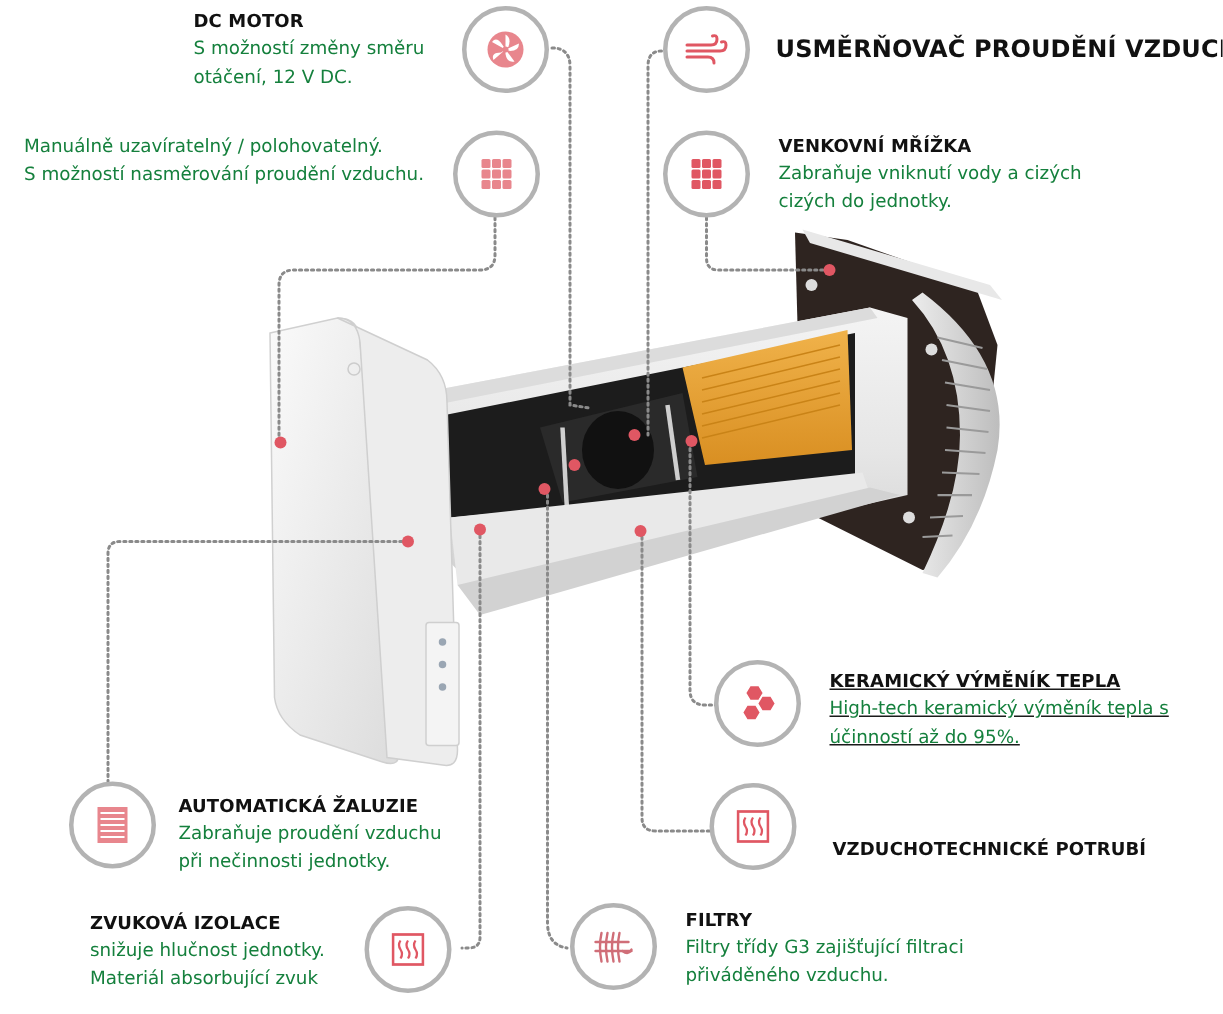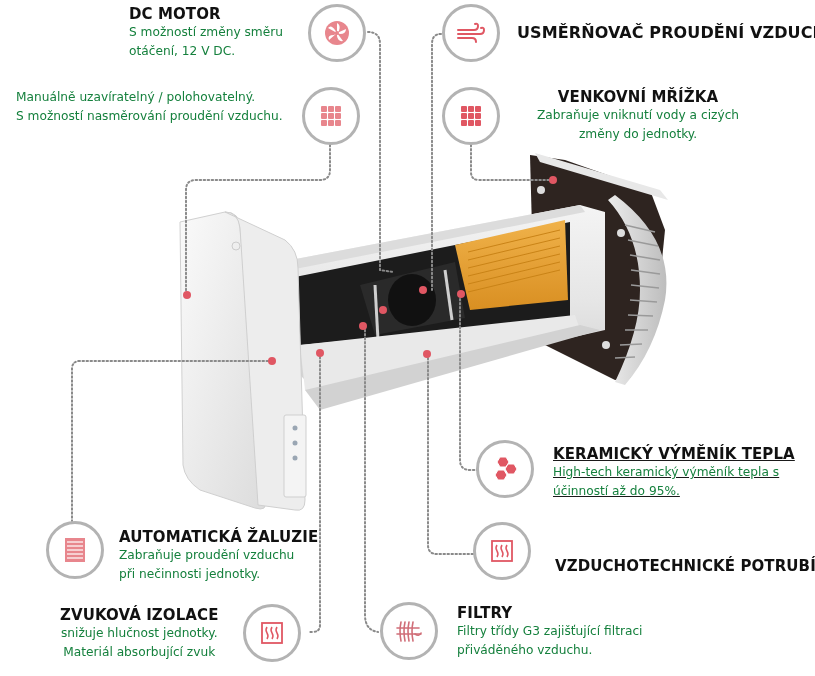--- a/index.html
+++ b/index.html
@@ -1,20 +1,20 @@
 <!DOCTYPE html>
 <html><head>
 <meta charset="utf-8">
 <style>
   html, body { margin:0; padding:0; background:#ffffff; }
   body { width:815px; height:676px; position:relative; overflow:hidden; font-family:"DejaVu Sans", "Liberation Sans", sans-serif; color:#1a1a1a; }
   .stage { position:absolute; left:0; top:0; width:815px; height:676px; }
   svg.layer { position:absolute; left:0; top:0; }
   .label { position:absolute; }
-  .label .title { font-weight:bold; font-size:15px; letter-spacing:0.1px; color:#111; line-height:18px; white-space:nowrap; }
+  .label .title { font-weight:bold; font-size:12px; letter-spacing:0.1px; color:#111; line-height:18px; white-space:nowrap; }
   .label .desc { font-size:12.2px; line-height:19px; color:#15803d; white-space:nowrap; }
   .icon-circle { position:absolute; width:58px; height:58px; border-radius:50%; border:3px solid #b3b3b3; background:#fff; box-sizing:border-box; display:flex; align-items:center; justify-content:center; }
   .icon-circle svg { display:block; }
 </style>
 </head>
 <body>
 
 <div class="stage">
 
   <svg class="layer" width="815" height="676" viewBox="0 0 815 676">
@@ -255,43 +255,43 @@
 
   <div class="label" style="left:16px; top:88px;">
     <div class="desc">Manuálně uzavíratelný / polohovatelný.</div>
     <div class="desc">S možností nasměrování proudění vzduchu.</div>
   </div>
 
   <div class="label" style="left:517px; top:24px;">
     <div class="title" style="font-size:16px;">USMĚRŇOVAČ PROUDĚNÍ VZDUCHU</div>
   </div>
 
-  <div class="label" style="left:537px; top:88px;text-align:center;">
+  <div class="label" style="left:519px; top:88px;">
     <div class="title">VENKOVNÍ MŘÍŽKA</div>
     <div class="desc">Zabraňuje vniknutí vody a cizých</div>
-    <div class="desc">změny do jednotky.</div>
+    <div class="desc">cizých do jednotky.</div>
   </div>
 
   <div class="label" style="left:553px; top:445px;text-decoration:underline;">
     <div class="title">KERAMICKÝ VÝMĚNÍK TEPLA</div>
     <div class="desc">High-tech keramický výměník tepla s</div>
     <div class="desc">účinností až do 95%.</div>
   </div>
 
   <div class="label" style="left:119px; top:528px;">
     <div class="title">AUTOMATICKÁ ŽALUZIE</div>
     <div class="desc">Zabraňuje proudění vzduchu</div>
     <div class="desc">při nečinnosti jednotky.</div>
   </div>
 
   <div class="label" style="left:555px; top:557px;">
     <div class="title">VZDUCHOTECHNICKÉ POTRUBÍ</div>
   </div>
 
-  <div class="label" style="left:60px; top:606px;text-align:center;">
+  <div class="label" style="left:60px; top:606px;">
     <div class="title">ZVUKOVÁ IZOLACE</div>
     <div class="desc">snižuje hlučnost jednotky.</div>
     <div class="desc">Materiál absorbující zvuk</div>
   </div>
 
   <div class="label" style="left:457px; top:604px;">
     <div class="title">FILTRY</div>
     <div class="desc">Filtry třídy G3 zajišťující filtraci</div>
     <div class="desc">přiváděného vzduchu.</div>
   </div>

